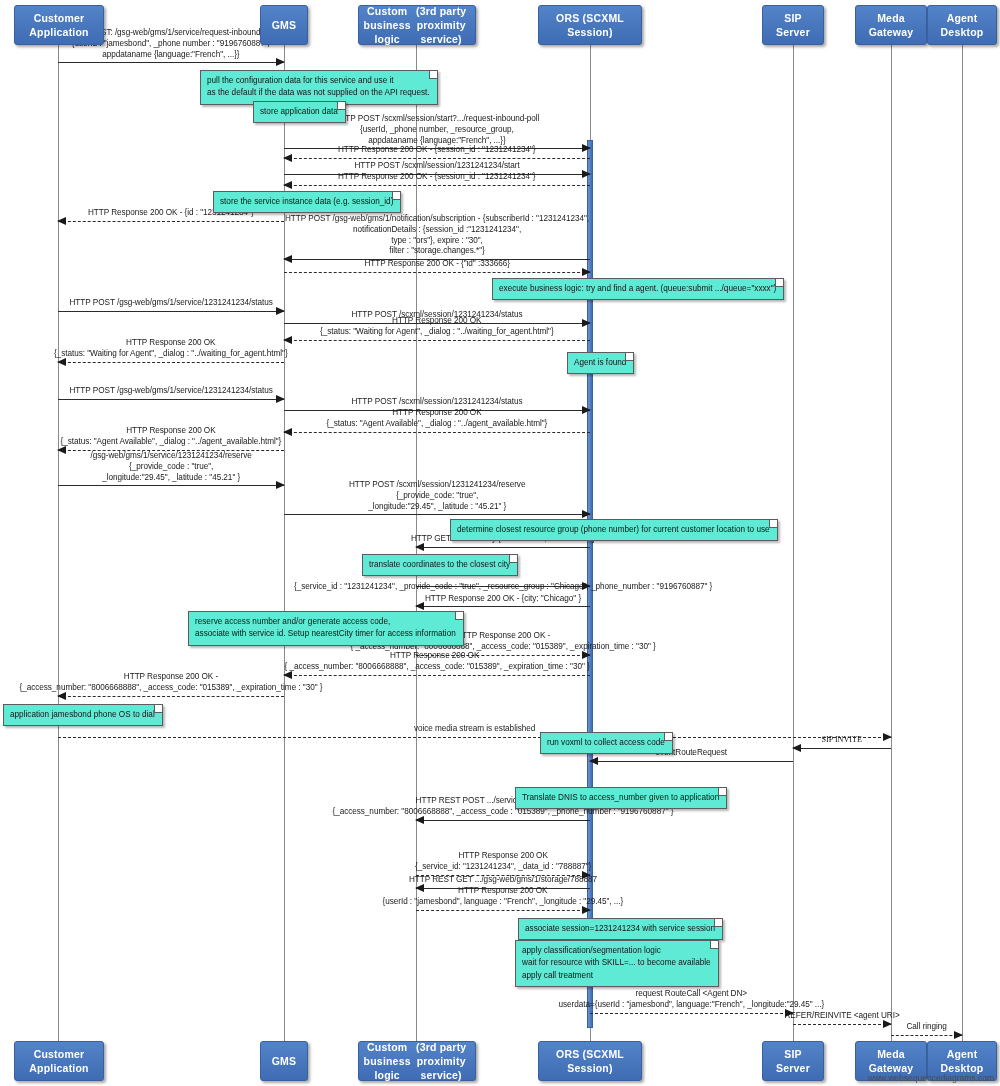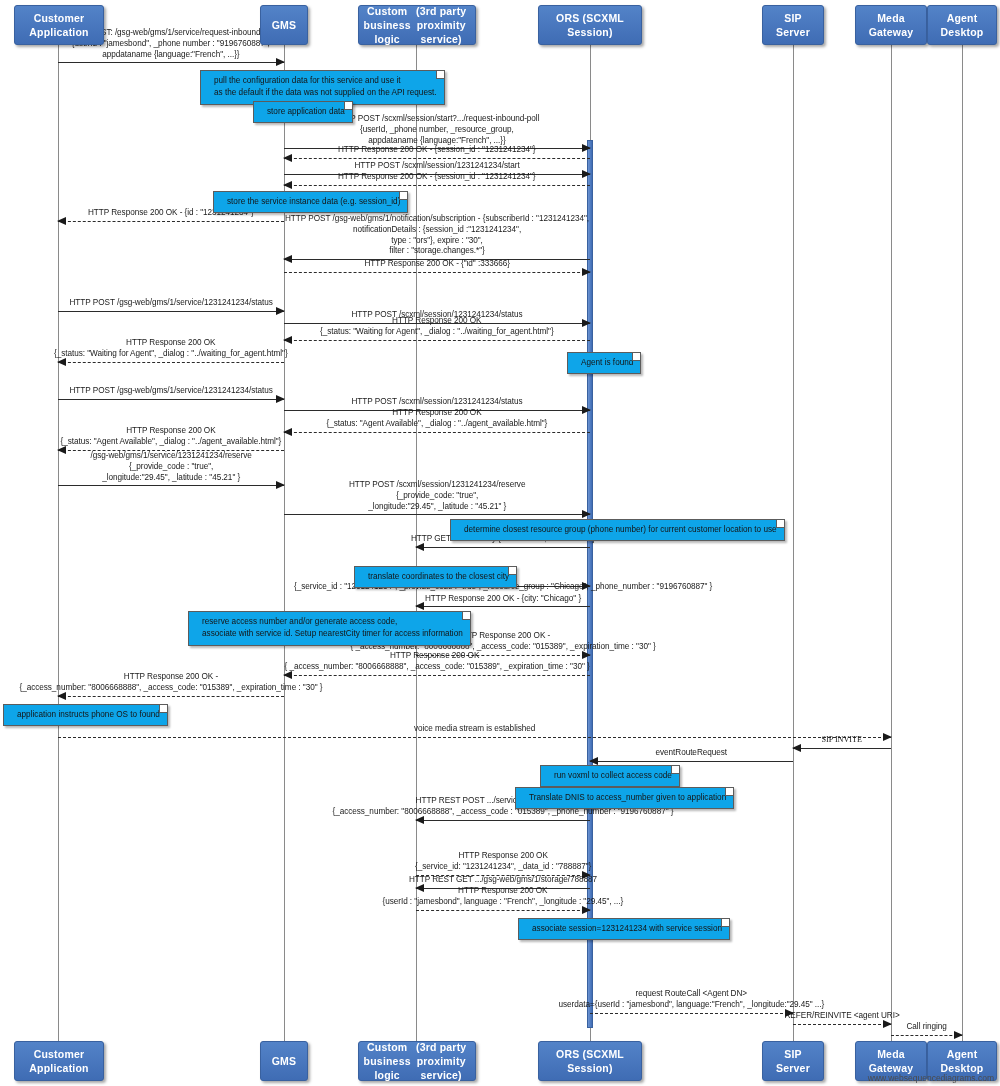--- a/index.html
+++ b/index.html
@@ -64,27 +64,27 @@
     text-align:center;
     line-height:1.32;
     white-space:nowrap;
     letter-spacing:-.05px;
   }
   .msglabel span{display:block;}
 
   
   .note{
     position:absolute;
-    background:#0ea5e9;
+    background:#5eead4;
     border:1px solid #5c5c5c;
     box-shadow:2px 2px 2px rgba(0,0,0,.28);
     font-size:8.2px;
     color:#151515;
     line-height:1.5;
-    padding:4px 7px 4px 13px;
+    padding:4px 7px 4px 6px;
     box-sizing:border-box;
     white-space:nowrap;
   }
   .note::after{
     content:"";
     position:absolute;
     top:0;right:0;
     width:7px;height:7px;
     background:#ffffff;
     border-left:1px solid #5c5c5c;
@@ -375,44 +375,52 @@
     <div class="note" style="left: 200px; top: 70px;">
       <span>pull the configuration data for this service and use it</span>
       <span>as the default if the data was not supplied on the API request.</span>
     </div>
     <div class="note" style="left: 253px; top: 101px;">
       <span>store application data</span>
     </div>
     <div class="note" style="left: 213px; top: 191px;">
       <span>store the service instance data (e.g. session_id)</span>
     </div>
+    <div class="note" style="left: 492px; top: 278px;">
+      <span>execute business logic: try and find a agent. (queue:submit .../queue="xxxx")</span>
+    </div>
     <div class="note" style="left: 567px; top: 352px;">
       <span>Agent is found</span>
     </div>
     <div class="note" style="left: 450px; top: 519px;">
       <span>determine closest resource group (phone number) for current customer location to use</span>
     </div>
-    <div class="note" style="left: 354px; top: 554px; margin-top: 12px;">
+    <div class="note" style="left: 362px; top: 554px;">
       <span>translate coordinates to the closest city</span>
     </div>
     <div class="note" style="left: 188px; top: 611px;">
       <span>reserve access number and/or generate access code,</span>
       <span>associate with service id. Setup nearestCity timer for access information</span>
     </div>
     <div class="note" style="left: 3px; top: 704px;">
-      <span>application instructs phone OS to found</span>
-    </div>
-    <div class="note" style="left: 540px; top: 765px;">
+      <span>application jamesbond phone OS to dial</span>
+    </div>
+    <div class="note" style="left: 540px; top: 732px;">
       <span>run voxml to collect access code</span>
     </div>
     <div class="note" style="left: 515px; top: 787px;">
       <span>Translate DNIS to access_number given to application</span>
     </div>
     <div class="note" style="left: 518px; top: 918px;">
       <span>associate session=1231241234 with service session</span>
+    </div>
+    <div class="note" style="left: 515px; top: 940px;">
+      <span>apply classification/segmentation logic</span>
+      <span>wait for resource with SKILL=... to become available</span>
+      <span>apply call treatment</span>
     </div>
     <div class="actor" style="left: 14px; width: 90px; top: 5px; height: 40px;">
       <span style="display: block;">Customer Application</span>
     </div>
     <div class="actor" style="left: 14px; width: 90px; top: 1041px; height: 40px;">
       <span style="display: block;">Customer Application</span>
     </div>
     <div class="actor" style="left: 260px; width: 48px; top: 5px; height: 40px;">
       <span style="display: block;">GMS</span>
     </div>

